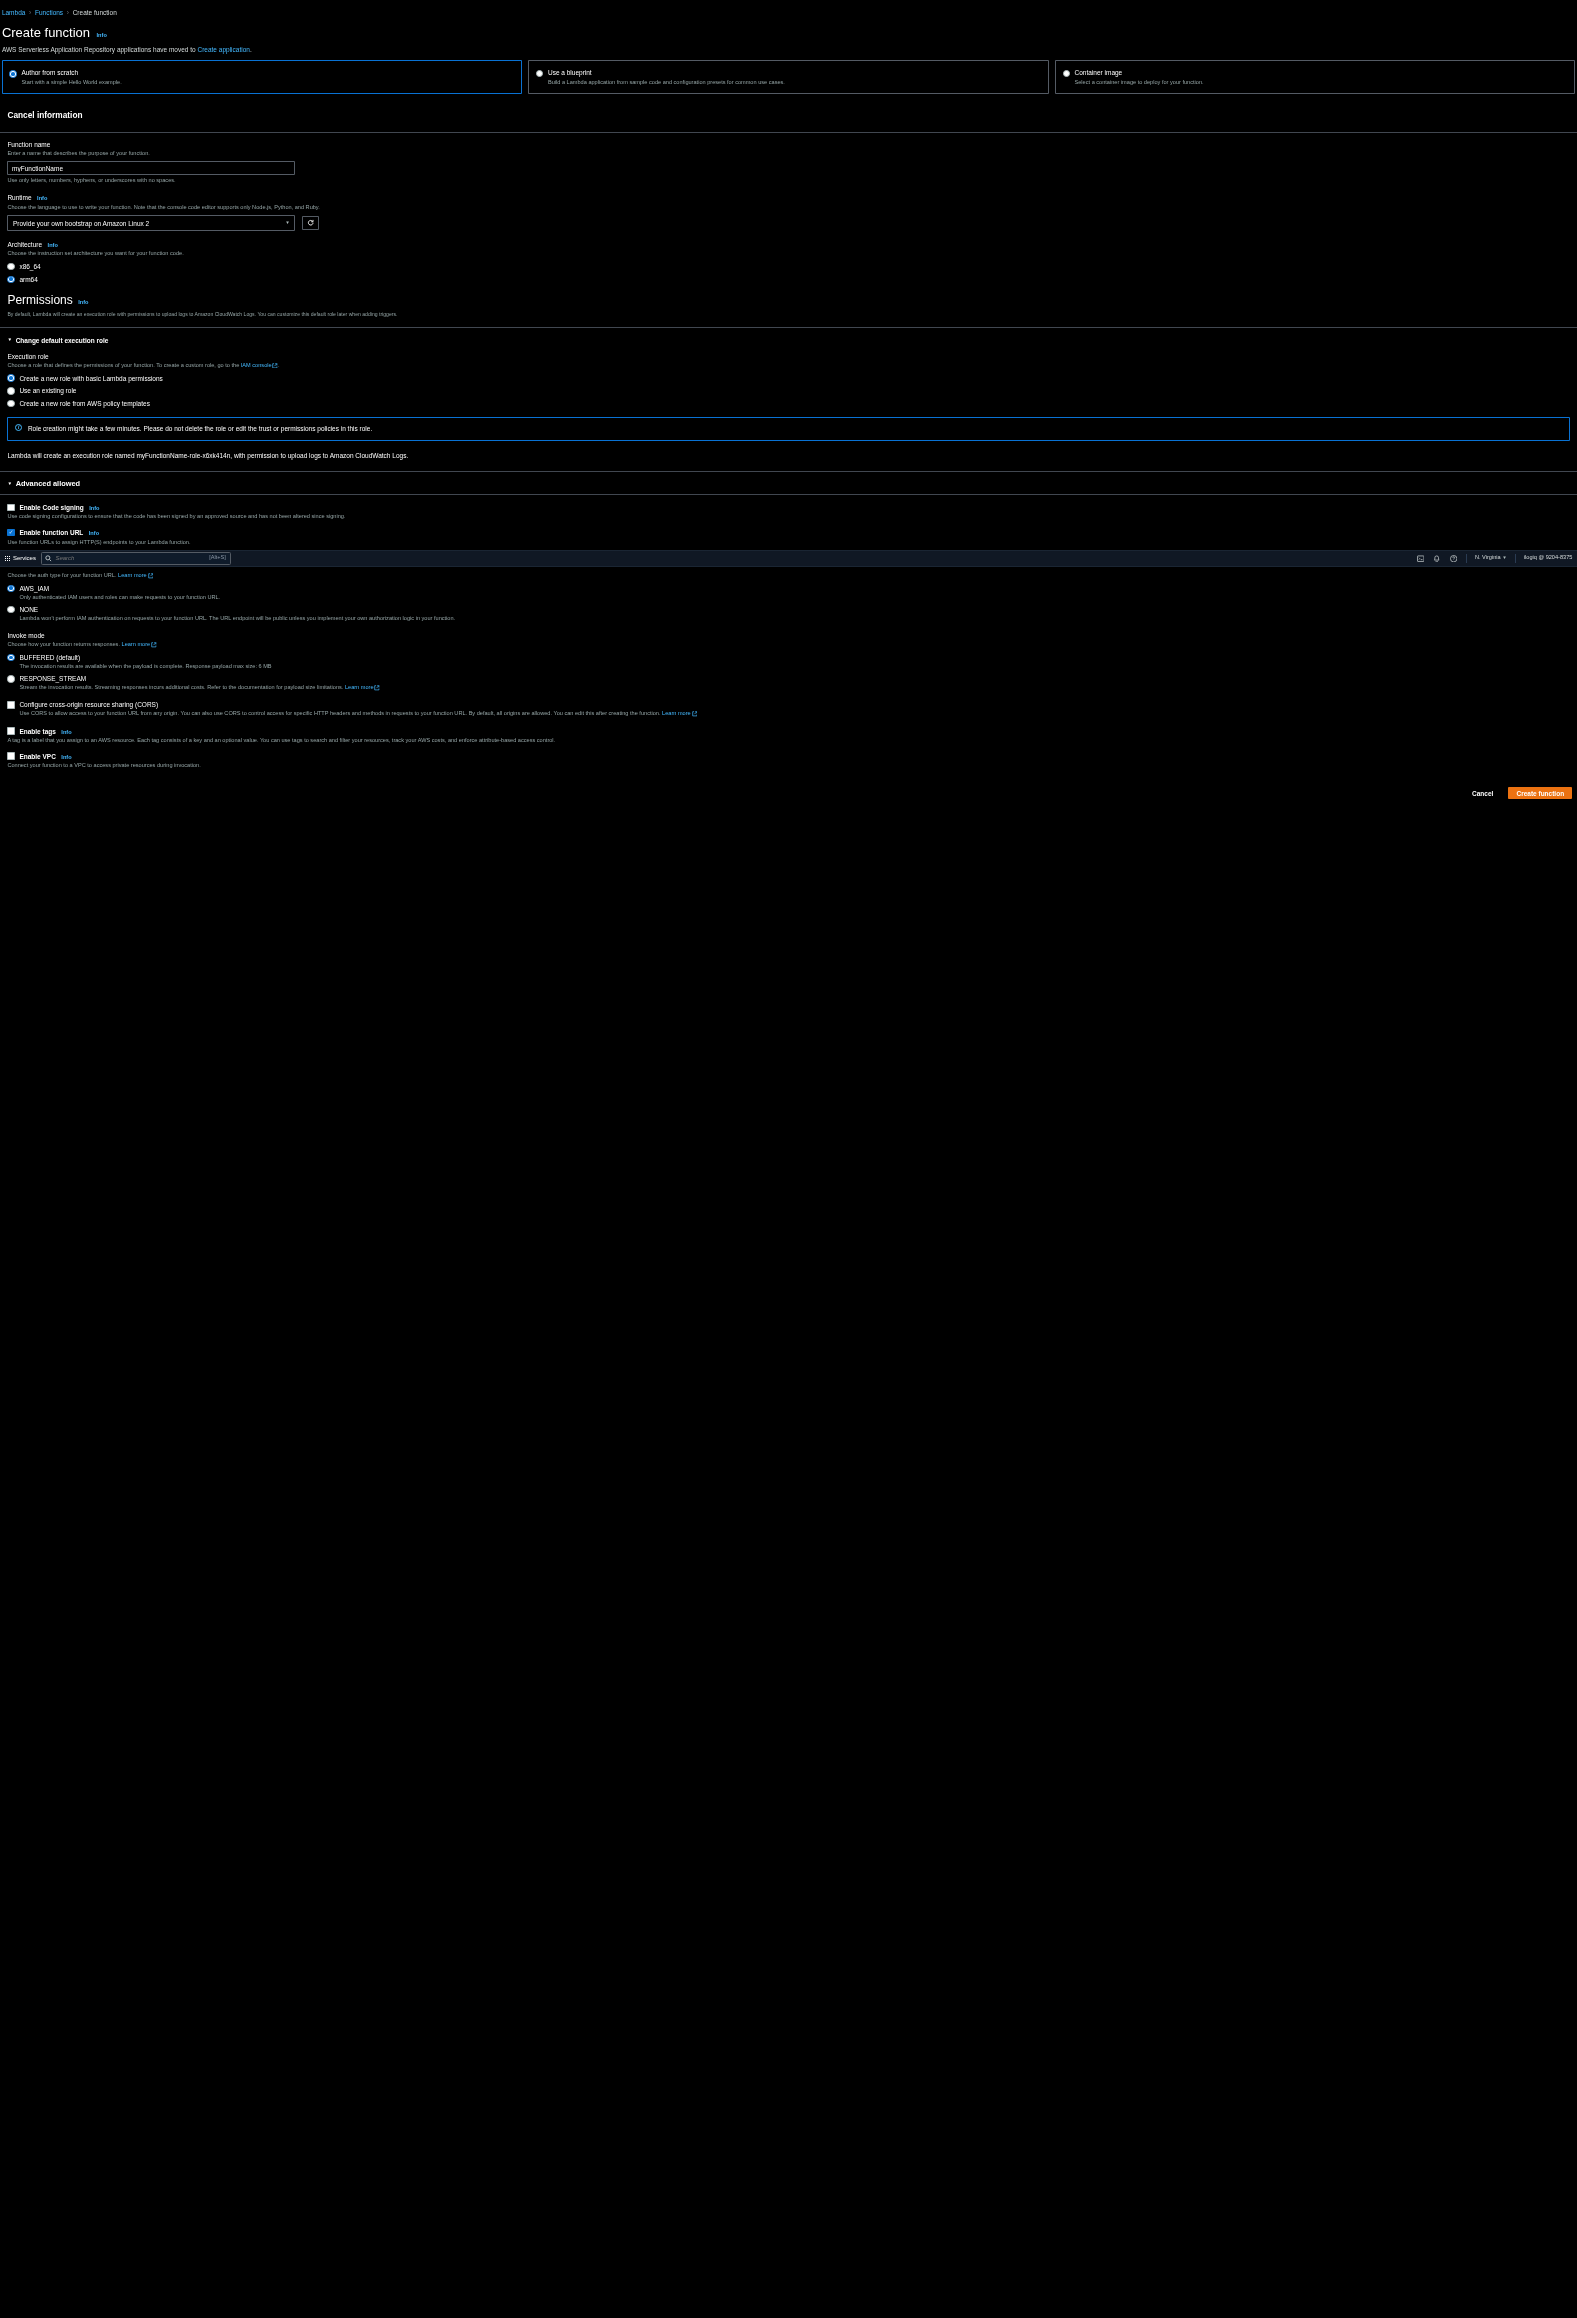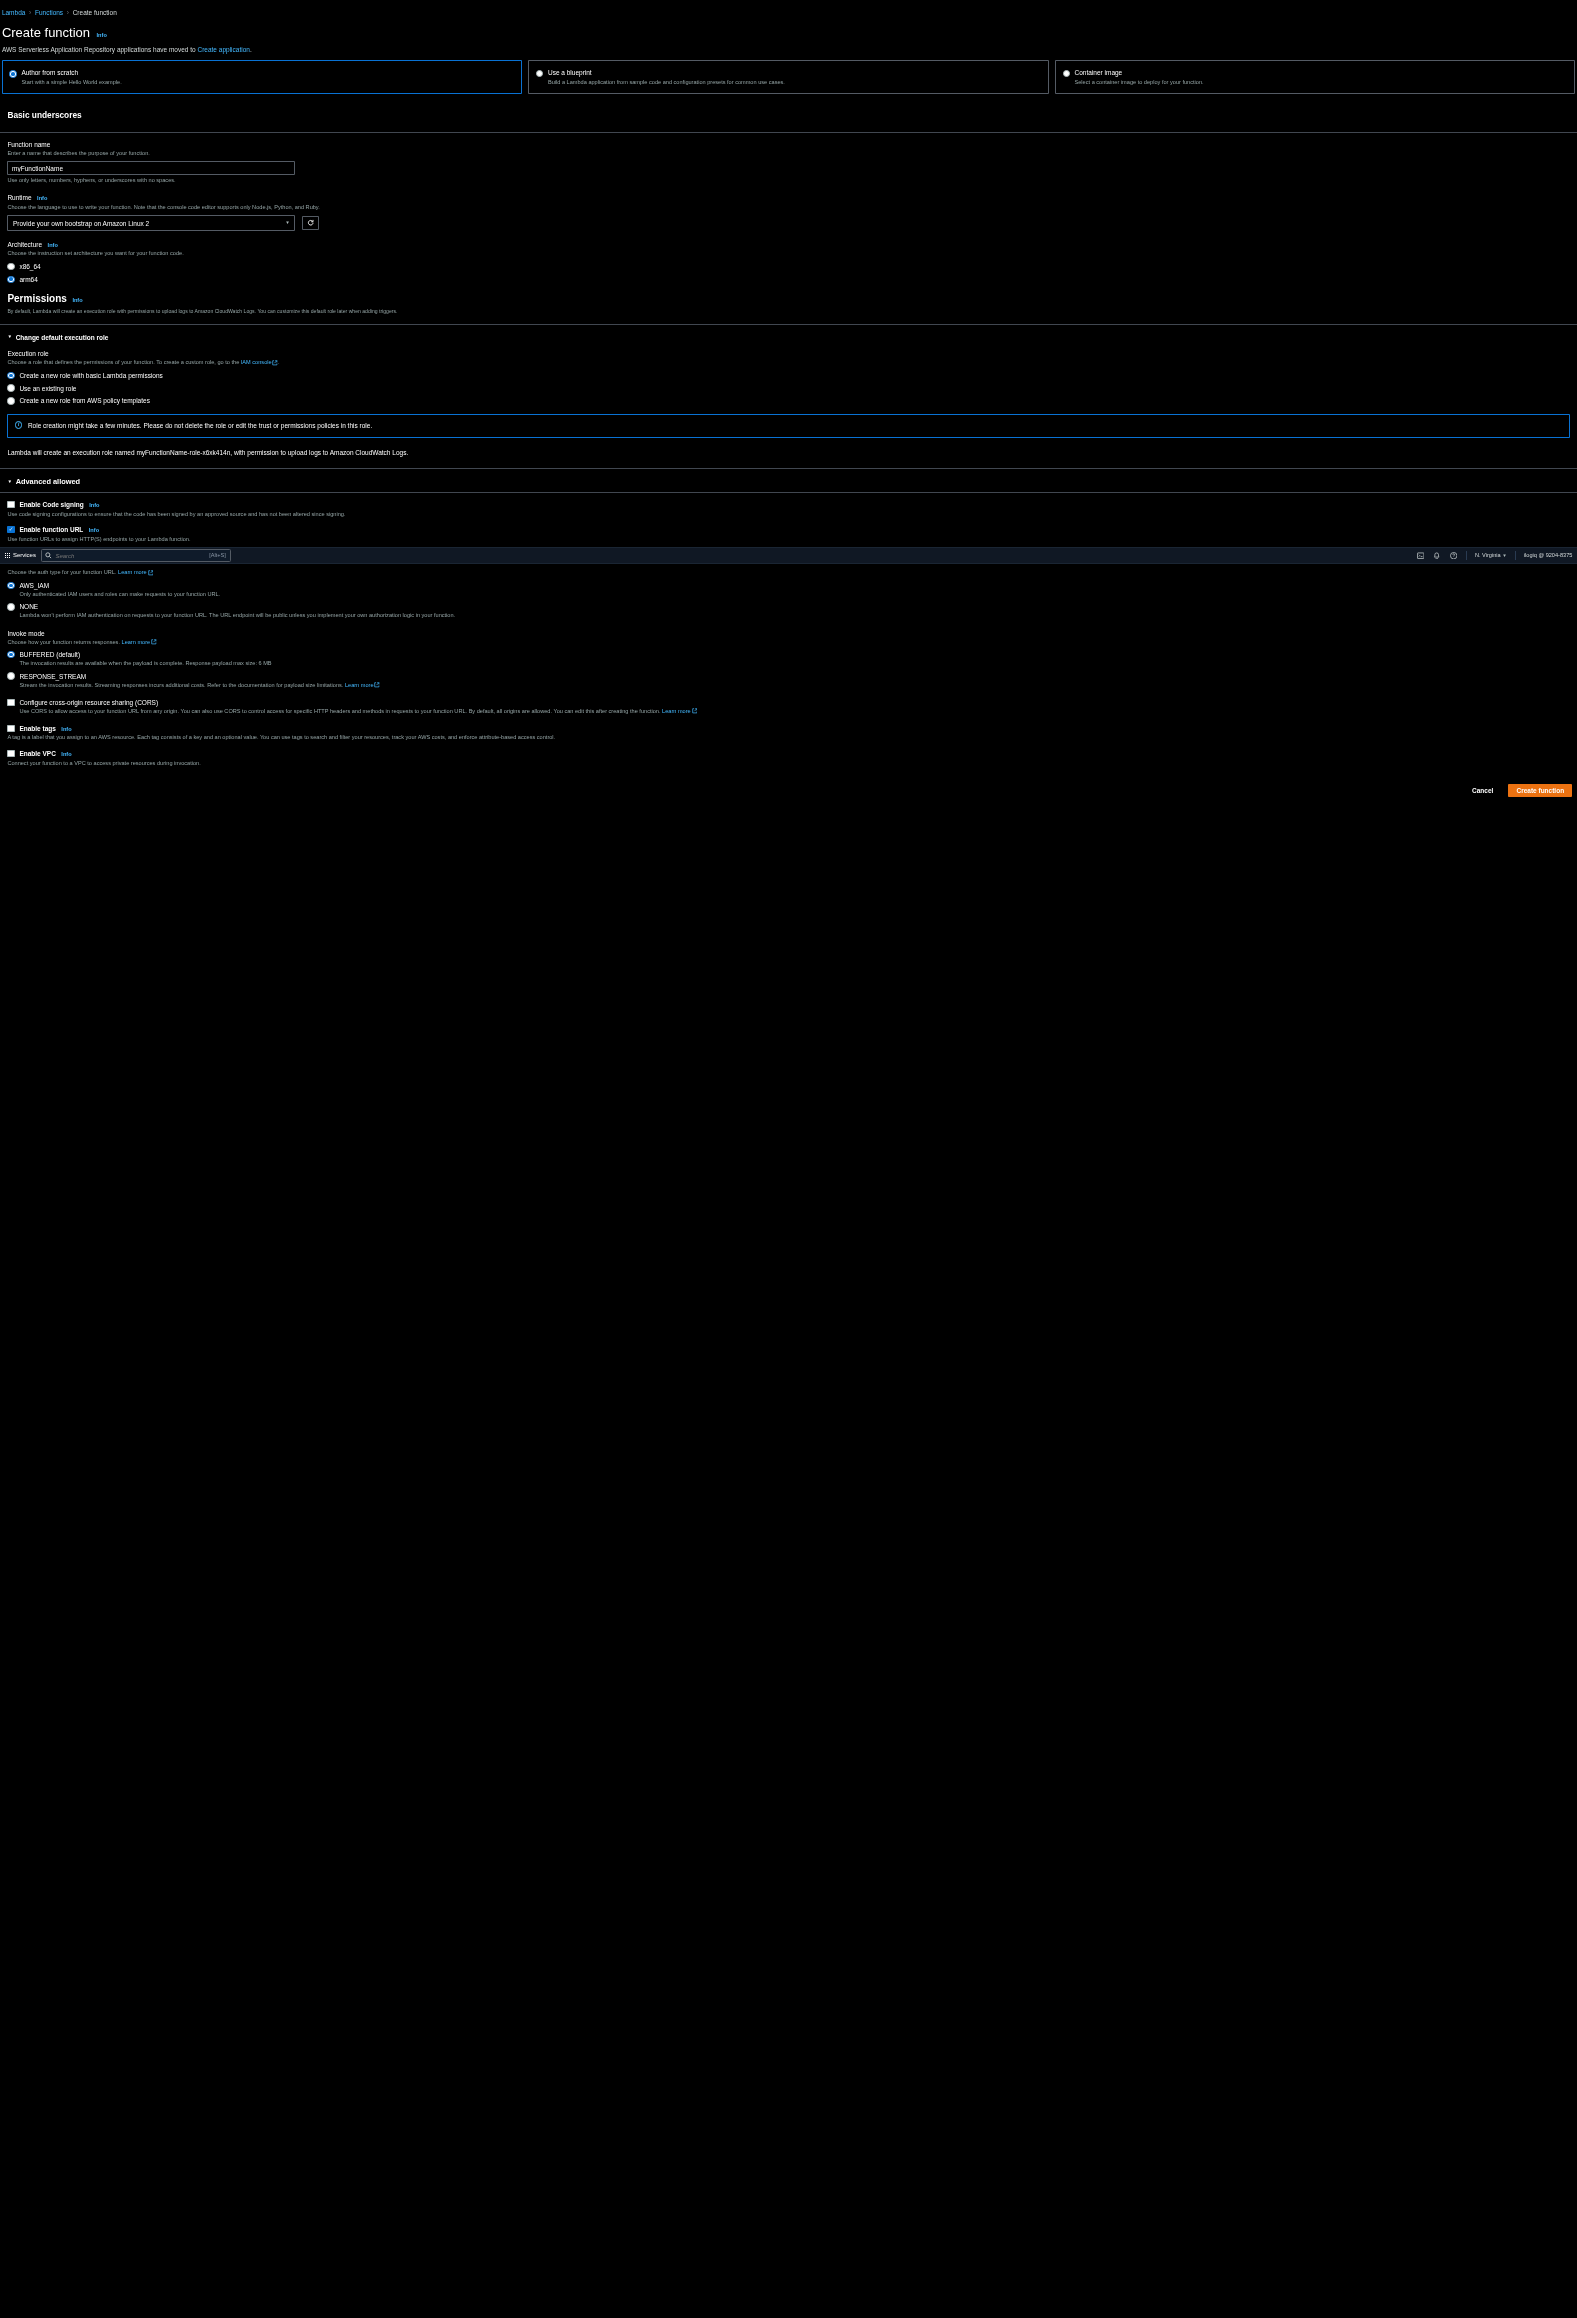--- a/index.html
+++ b/index.html
@@ -27,21 +27,21 @@
     display: flex; gap: 4.6px; cursor: pointer; min-height: 27px;
   }
   .card.selected { border-color: #0972d3; }
   .card .radio-slot { flex: 0 0 auto; padding-top: 0.9px; }
   .card .card-body { flex: 1; }
   .card-title { color: #fff; font-weight: 400; font-size: 6.5px; margin-bottom: 1.9px; }
   .card-desc { color: #95a5a6; font-size: 5.6px; }
   .panel { border-top: 0.5px solid #414750; padding: 7.4px 7.4px 9.3px 7.4px; }
   .panel-first { border-top: none; }
   .section-title { font-size: 8.3px; font-weight: 700; color: #fff; margin-bottom: 0.9px; }
-  .sub-title { font-size: 10px; font-weight: 700; color: #fff; display: inline-block; }
+  .sub-title { font-size: 12px; font-weight: 400; color: #fff; display: inline-block; }
   .field { margin-top: 8.3px; }
   .field-label { color: #fff; font-weight: 400; font-size: 6.5px; }
   .field-desc { color: #95a5a6; font-size: 5.6px; margin-top: 0.9px; }
   .field-help { color: #95a5a6; font-size: 5.6px; margin-top: 1.9px; }
   input[type=text].text-input {
     width: 288px; max-width: 100%; background: #000; color: #fff;
     border: 0.5px solid #545b64; border-radius: 0.9px; padding: 2.8px 3.7px; font-size: 6.5px; margin-top: 2.8px;
   }
   .select-row { display: flex; gap: 6.5px; margin-top: 2.8px; align-items: center; }
   .select {
@@ -153,21 +153,21 @@
   <div class="card">
     <div class="radio-slot"><span class="radio-outer"></span></div>
     <div class="card-body">
       <div class="card-title">Container image</div>
       <div class="card-desc">Select a container image to deploy for your function.</div>
     </div>
   </div>
 </div>
 
 <div class="panel panel-first">
-  <div class="section-title">Basic underscores</div>
+  <div class="section-title">Cancel information</div>
 </div>
 
 <div class="panel">
 
   <div class="field" style="margin-top:0">
     <div class="field-label">Function name</div>
     <div class="field-desc">Enter a name that describes the purpose of your function.</div>
     <input type="text" class="text-input" value="myFunctionName" style="">
     <div class="field-help">Use only letters, numbers, hyphens, or underscores with no spaces.</div>
   </div>

